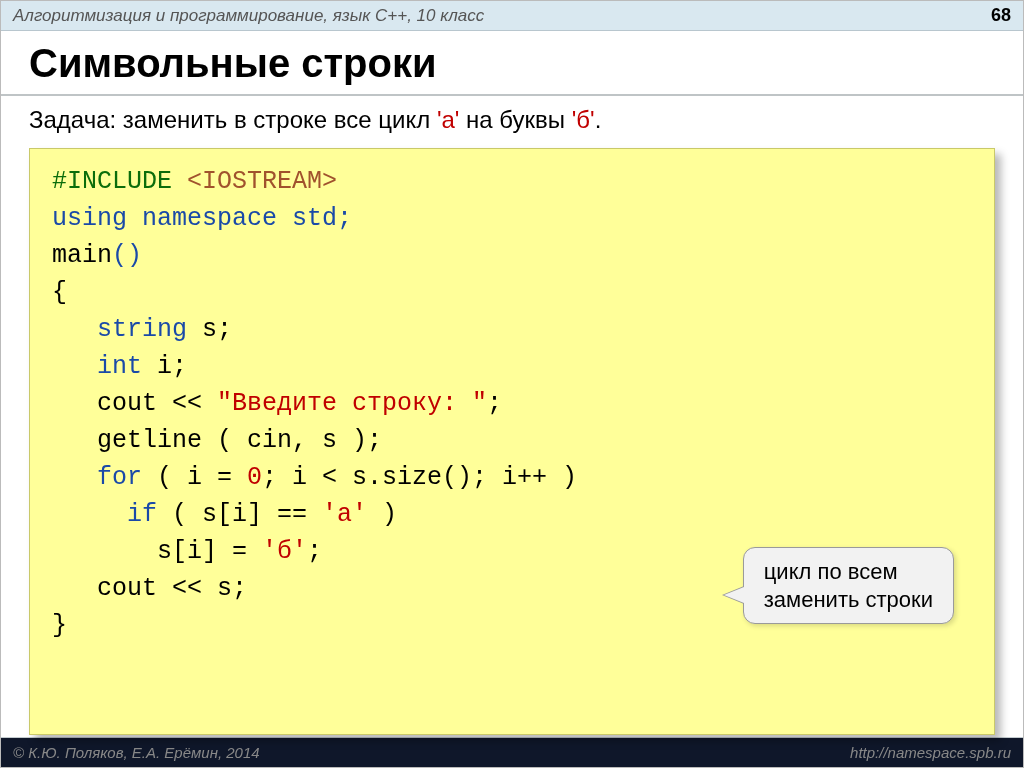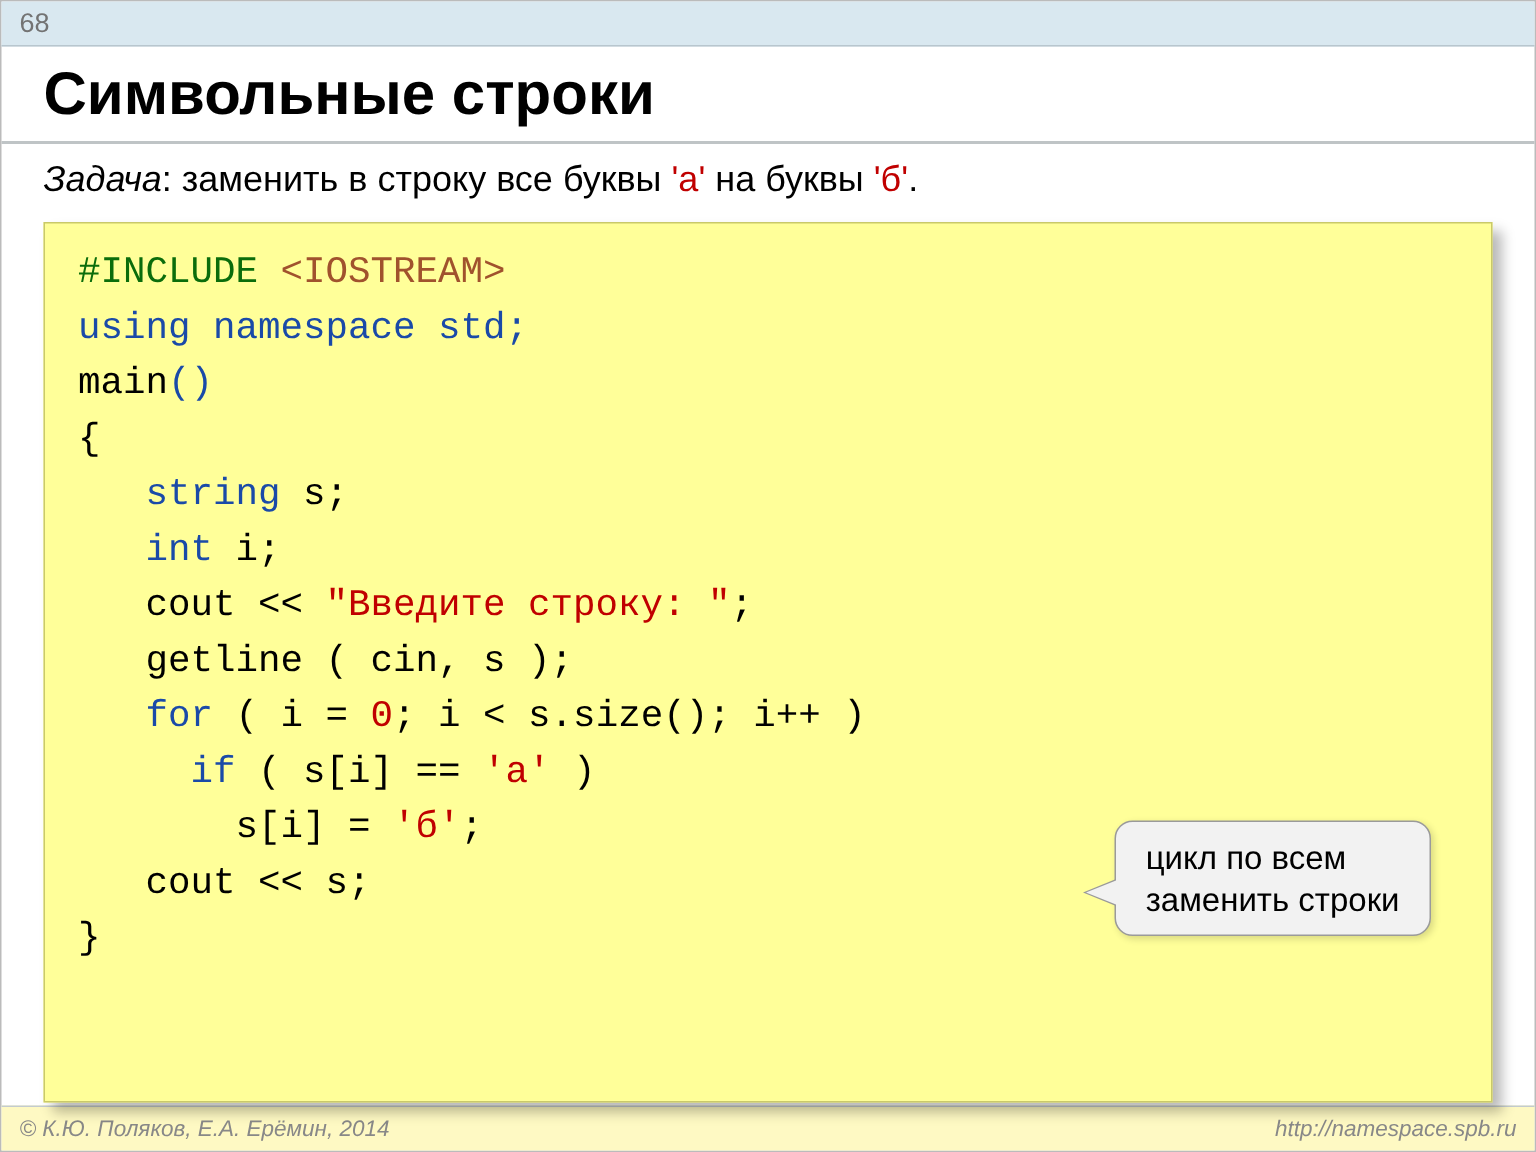--- a/index.html
+++ b/index.html
@@ -16,37 +16,37 @@
     background: #d9e8f0;
     border-bottom: 1px solid #b8c6ce;
     display: flex; align-items: center; justify-content: space-between;
     padding: 0 12px;
     color: #555;
     font-style: italic;
     font-size: 17px;
   }
   .page-number {
     font-style: normal;
-    font-weight: 400;
-    color: #737373;
+    font-weight: 700;
+    color: #000000;
     font-size: 18px;
   }
   .title {
     font-size: 40px;
     font-weight: 700;
     color: #000;
     padding: 10px 28px 6px;
   }
   .divider { height: 2px; background: #bfc4c6; margin: 2px 0 0; }
   .task {
     font-size: 24px;
     color: #000;
     padding: 10px 28px 14px;
   }
-  .task .label { font-style: italic; }
+  .task .label { }
   .task .chr { color: #c00000; }
   .code-box {
     margin: 0 28px;
     padding: 14px 22px 16px;
     background: #ffff99;
     border: 1px solid #c9c96a;
     box-shadow: 6px 6px 8px rgba(0,0,0,0.28);
     font-family: "Courier New", monospace;
     font-size: 25px;
     line-height: 1.48;
@@ -90,42 +90,43 @@
     top: 39px;
     width: 0; height: 0;
     border-top: 8px solid transparent;
     border-bottom: 8px solid transparent;
     border-right: 20px solid #f2f2f2;
   }
   .footer {
     margin-top: auto;
     height: 30px;
     border-top: 1px solid #c3cbcf;
-    background: #fef9c3;
+    background: #0f172a;
     display: flex; align-items: center; justify-content: space-between;
     padding: 0 12px;
     font-style: italic;
     color: #888;
     font-size: 15px;
   }
 </style>
 </head>
 <body>
 
 <div class="slide">
 
   <div class="topbar">
+    <span>Алгоритмизация и программирование, язык C++, 10 класс</span>
     <span class="page-number">68</span>
   </div>
 
   <div class="title">Символьные строки</div>
   <div class="divider"></div>
 
   <div class="task">
-    <span class="label">Задача</span><span>: заменить в строку все буквы </span><span class="chr">'а'</span><span> на буквы </span><span class="chr">'б'</span><span>.</span>
+    <span class="label">Задача</span><span>: заменить в строке все цикл </span><span class="chr">'а'</span><span> на буквы </span><span class="chr">'б'</span><span>.</span>
   </div>
 
   <div class="code-box"><span class="kw-pp">#INCLUDE </span><span class="kw-br">&lt;IOSTREAM&gt;</span>
 <span class="kw-bl">using namespace std;</span>
 <span>main</span><span class="kw-bl">()</span>
 <span>{</span>
 <span class="kw-bl">   string</span><span> s;</span>
 <span class="kw-bl">   int </span><span>i;</span>
 <span>   cout &lt;&lt; </span><span class="kw-red">"Введите строку: "</span><span>;</span>
 <span>   getline ( cin, s );</span>

